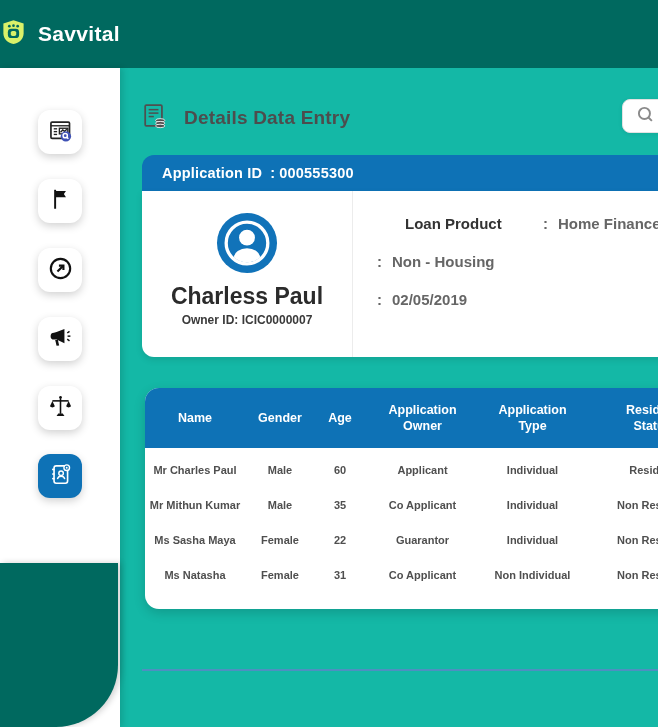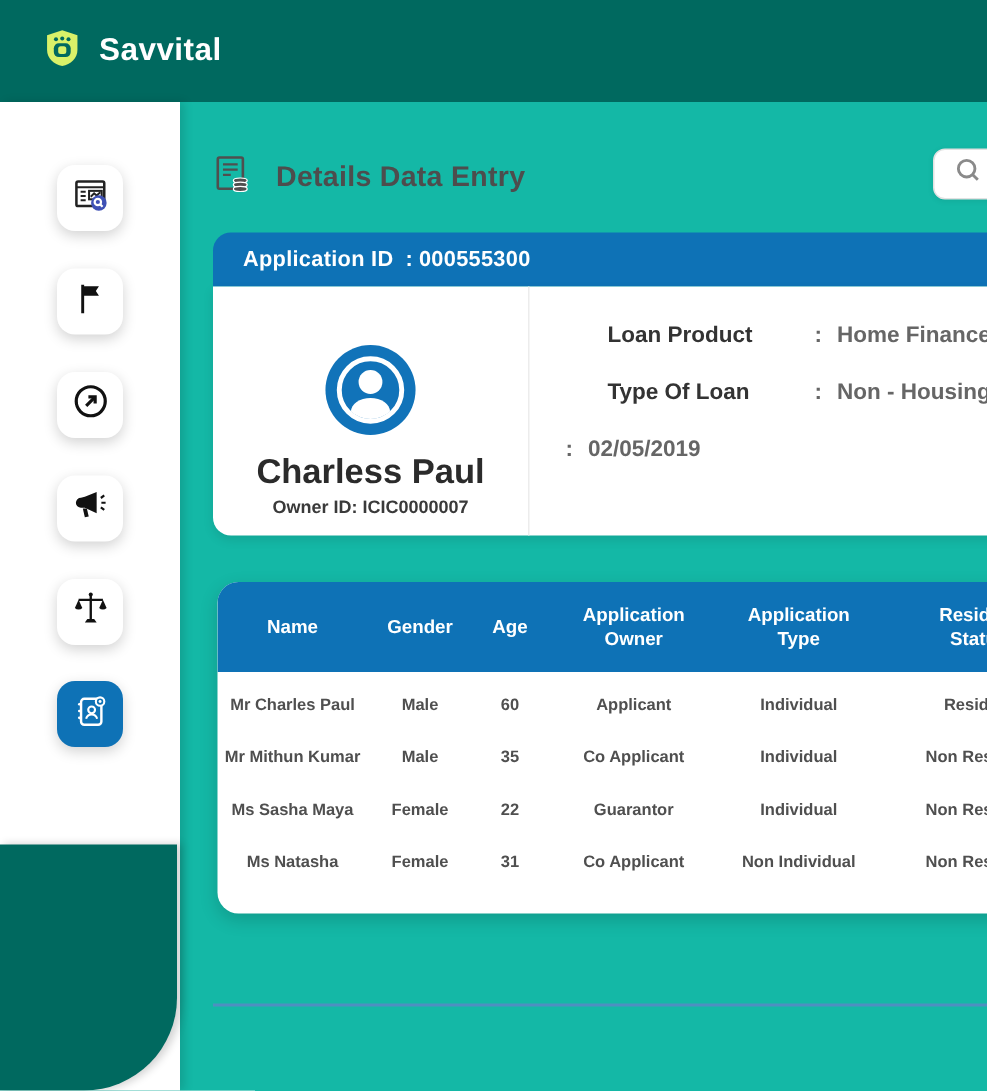--- a/index.html
+++ b/index.html
@@ -8,21 +8,21 @@
     font-family: "Liberation Sans", sans-serif;
     background: #ffffff;
     position: relative;
     overflow: hidden;
   }
 
   
   .topbar {
     position: absolute; left: 0; top: 0; width: 658px; height: 68px;
     background: #00695F;
-    display: flex; align-items: center; padding-left: 28px;
+    display: flex; align-items: center; 
   }
   .brand-name {
     color: #fff; font-size: 21px; font-weight: 600; margin-left: 11px; letter-spacing: .3px;
   }
 
   
   .sidebar {
     position: absolute; left: 0; top: 68px; width: 120px; height: 659px;
     background: #fff;
     box-shadow: 3px 0 6px rgba(0,0,0,0.13);
@@ -65,21 +65,21 @@
   .app-banner .sep { margin: 0 4px 0 8px; }
 
   .info-card {
     position: absolute; left: 22px; top: 123px; width: 540px; height: 166px;
     background: #fff; border-radius: 0 0 0 12px;
     box-shadow: 0 3px 7px rgba(0,0,0,0.10);
     display: flex;
   }
   .profile {
     width: 211px; border-right: 1px solid #ececec;
-    display: flex; flex-direction: column; align-items: center; padding-top: 38px;
+    display: flex; flex-direction: column; align-items: center; padding-top: 21px;
   }
   .profile-name { font-size: 23px; font-weight: bold; color: #2b2b2b; margin-top: 5px; }
   .profile-branch { font-size: 12px; font-weight: bold; color: #3a3a3a; margin-top: 3px; }
 
   .loan-details { flex: 1; padding: 24px 0 0 24px; }
   .loan-row { display: flex; align-items: baseline; margin-bottom: 21px; font-size: 15px; white-space: nowrap; }
   .loan-label { width: 138px; font-weight: bold; color: #333; margin-left: 28px; }
   .loan-colon { color: #666; font-weight: bold; margin-right: 10px; }
   .loan-value { color: #666; font-weight: bold; }
 
@@ -256,21 +256,20 @@
       <div class="profile-branch">Owner ID: ICIC0000007</div>
     </div>
 
     <div class="loan-details">
       <div class="loan-row">
         <span class="loan-label">Loan Product</span>
         <span class="loan-colon">:</span>
         <span class="loan-value">Home Finance C</span>
       </div>
       <div class="loan-row">
-        <span class="loan-label">Type Of Loan</span>
         <span class="loan-colon">:</span>
         <span class="loan-value">Non - Housing</span>
       </div>
       <div class="loan-row">
         <span class="loan-colon">:</span>
         <span class="loan-value">02/05/2019</span>
       </div>
     </div>
   </section>
 

